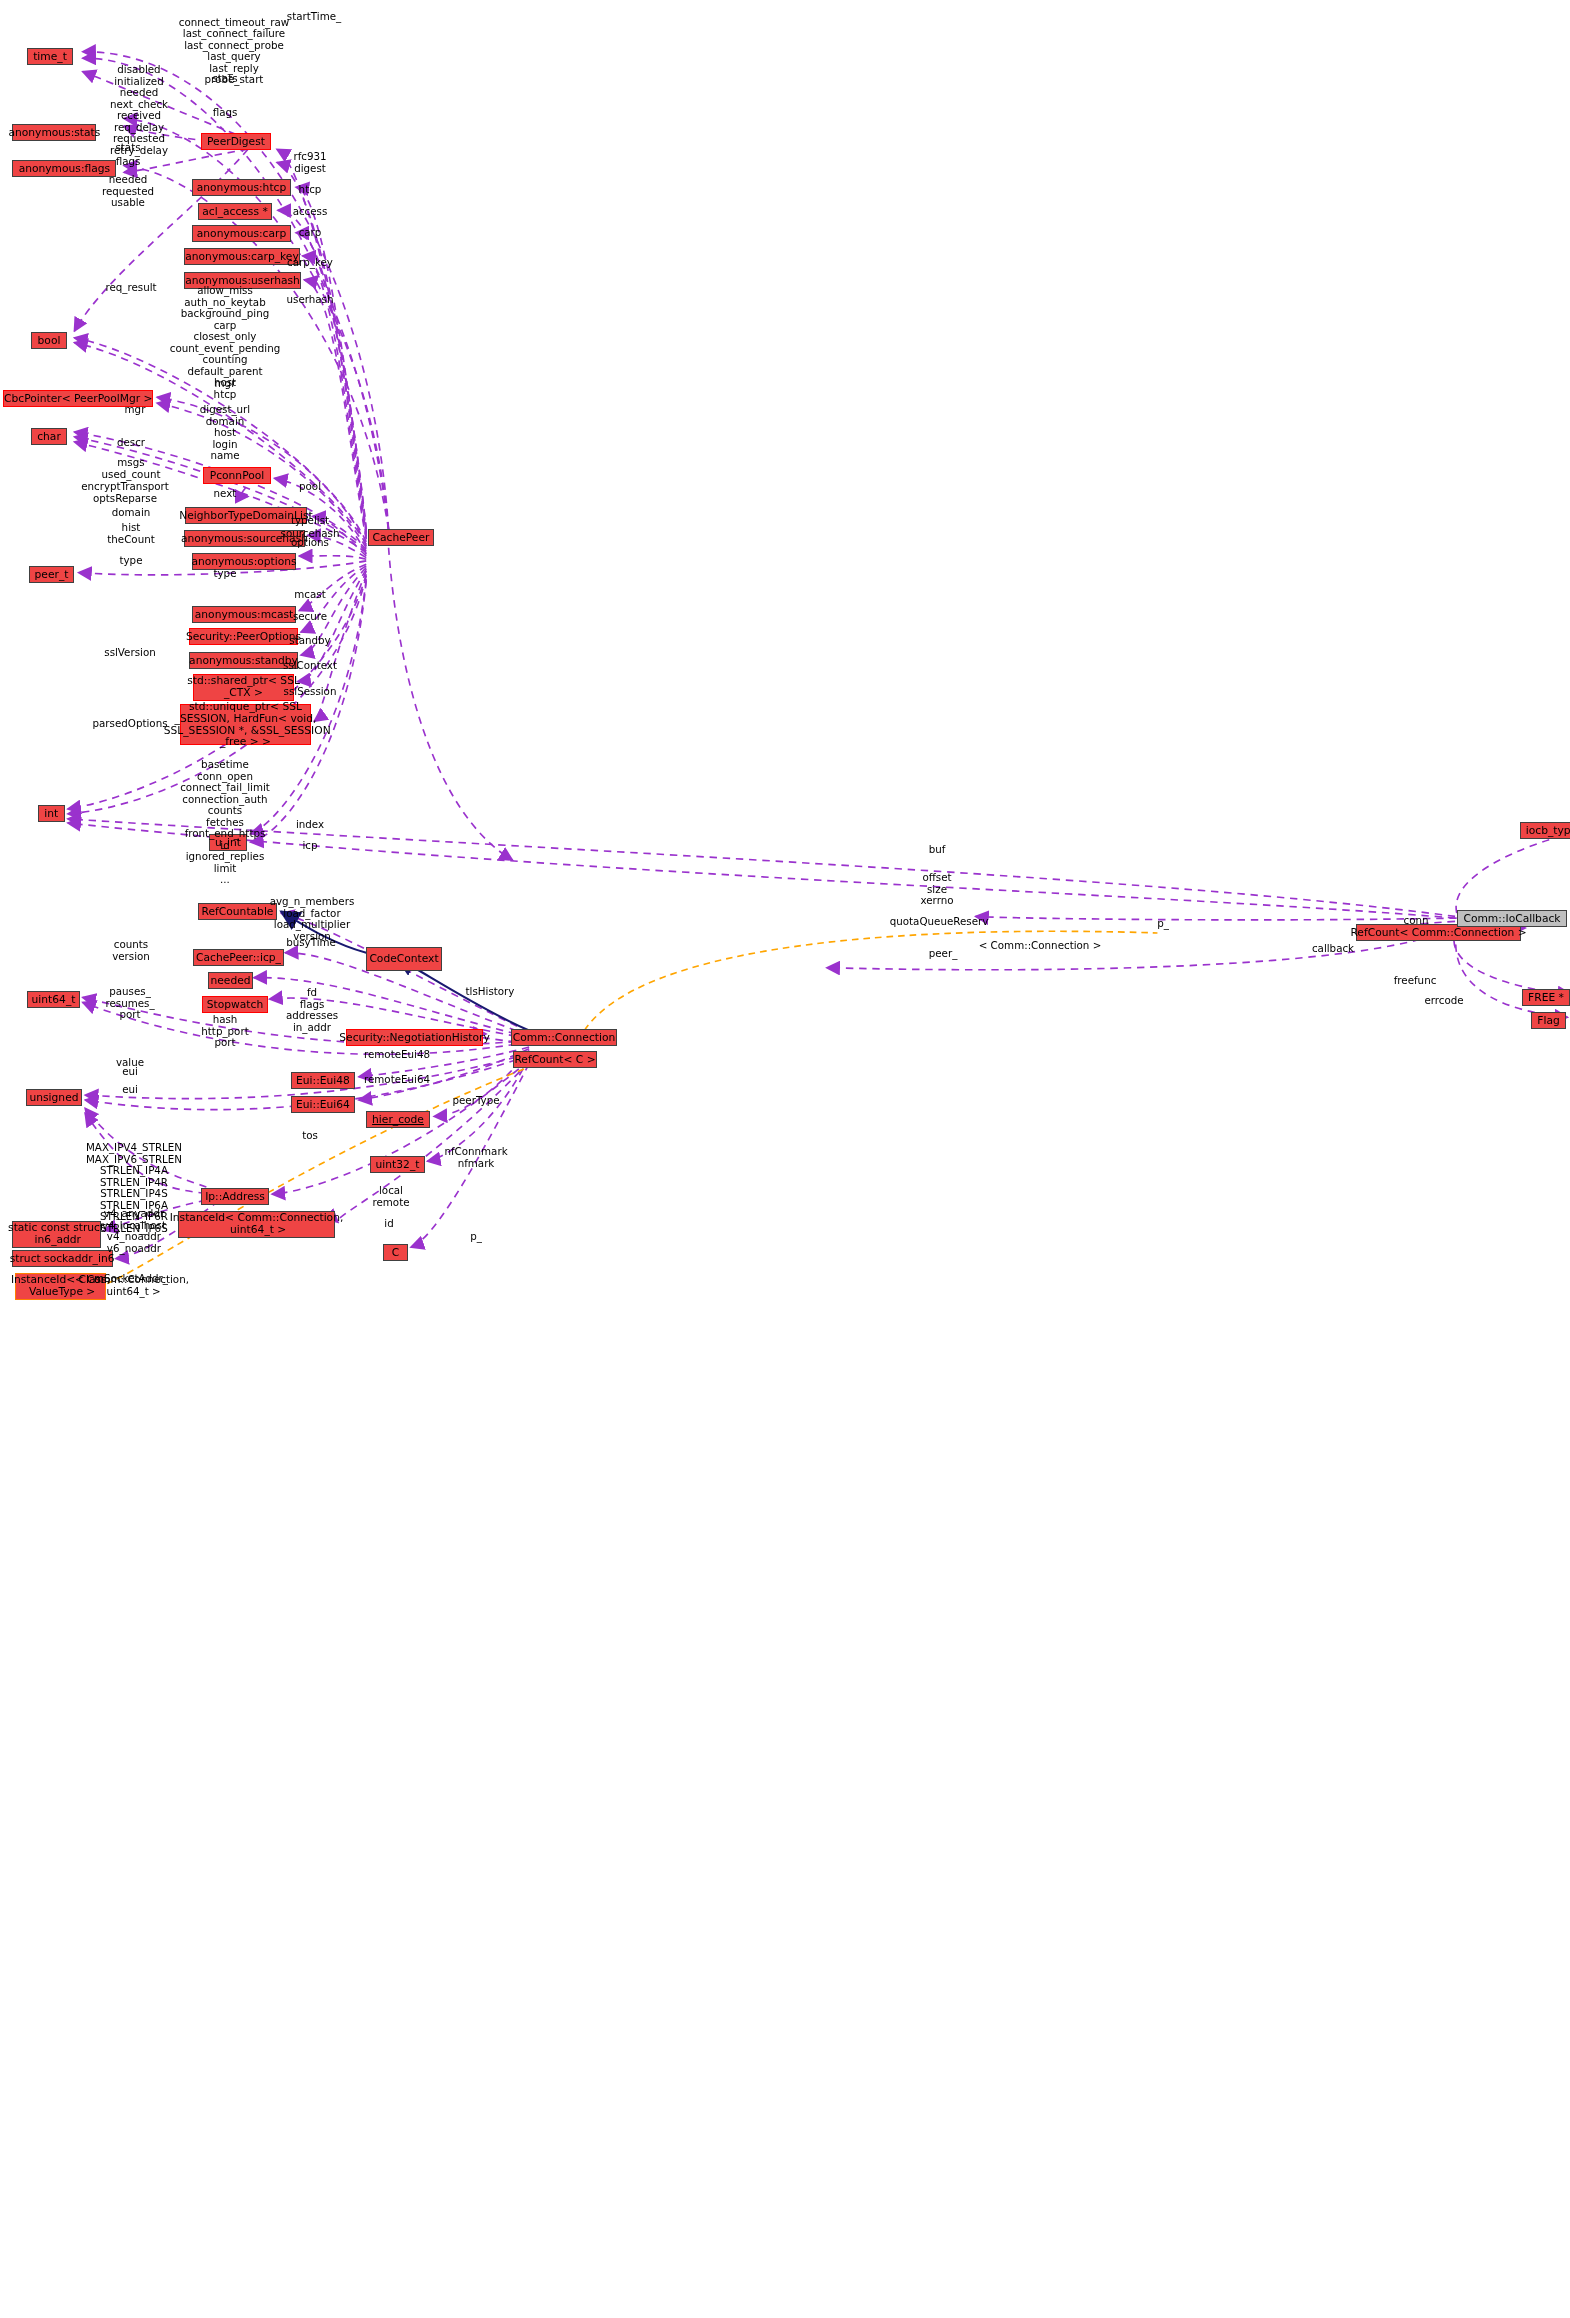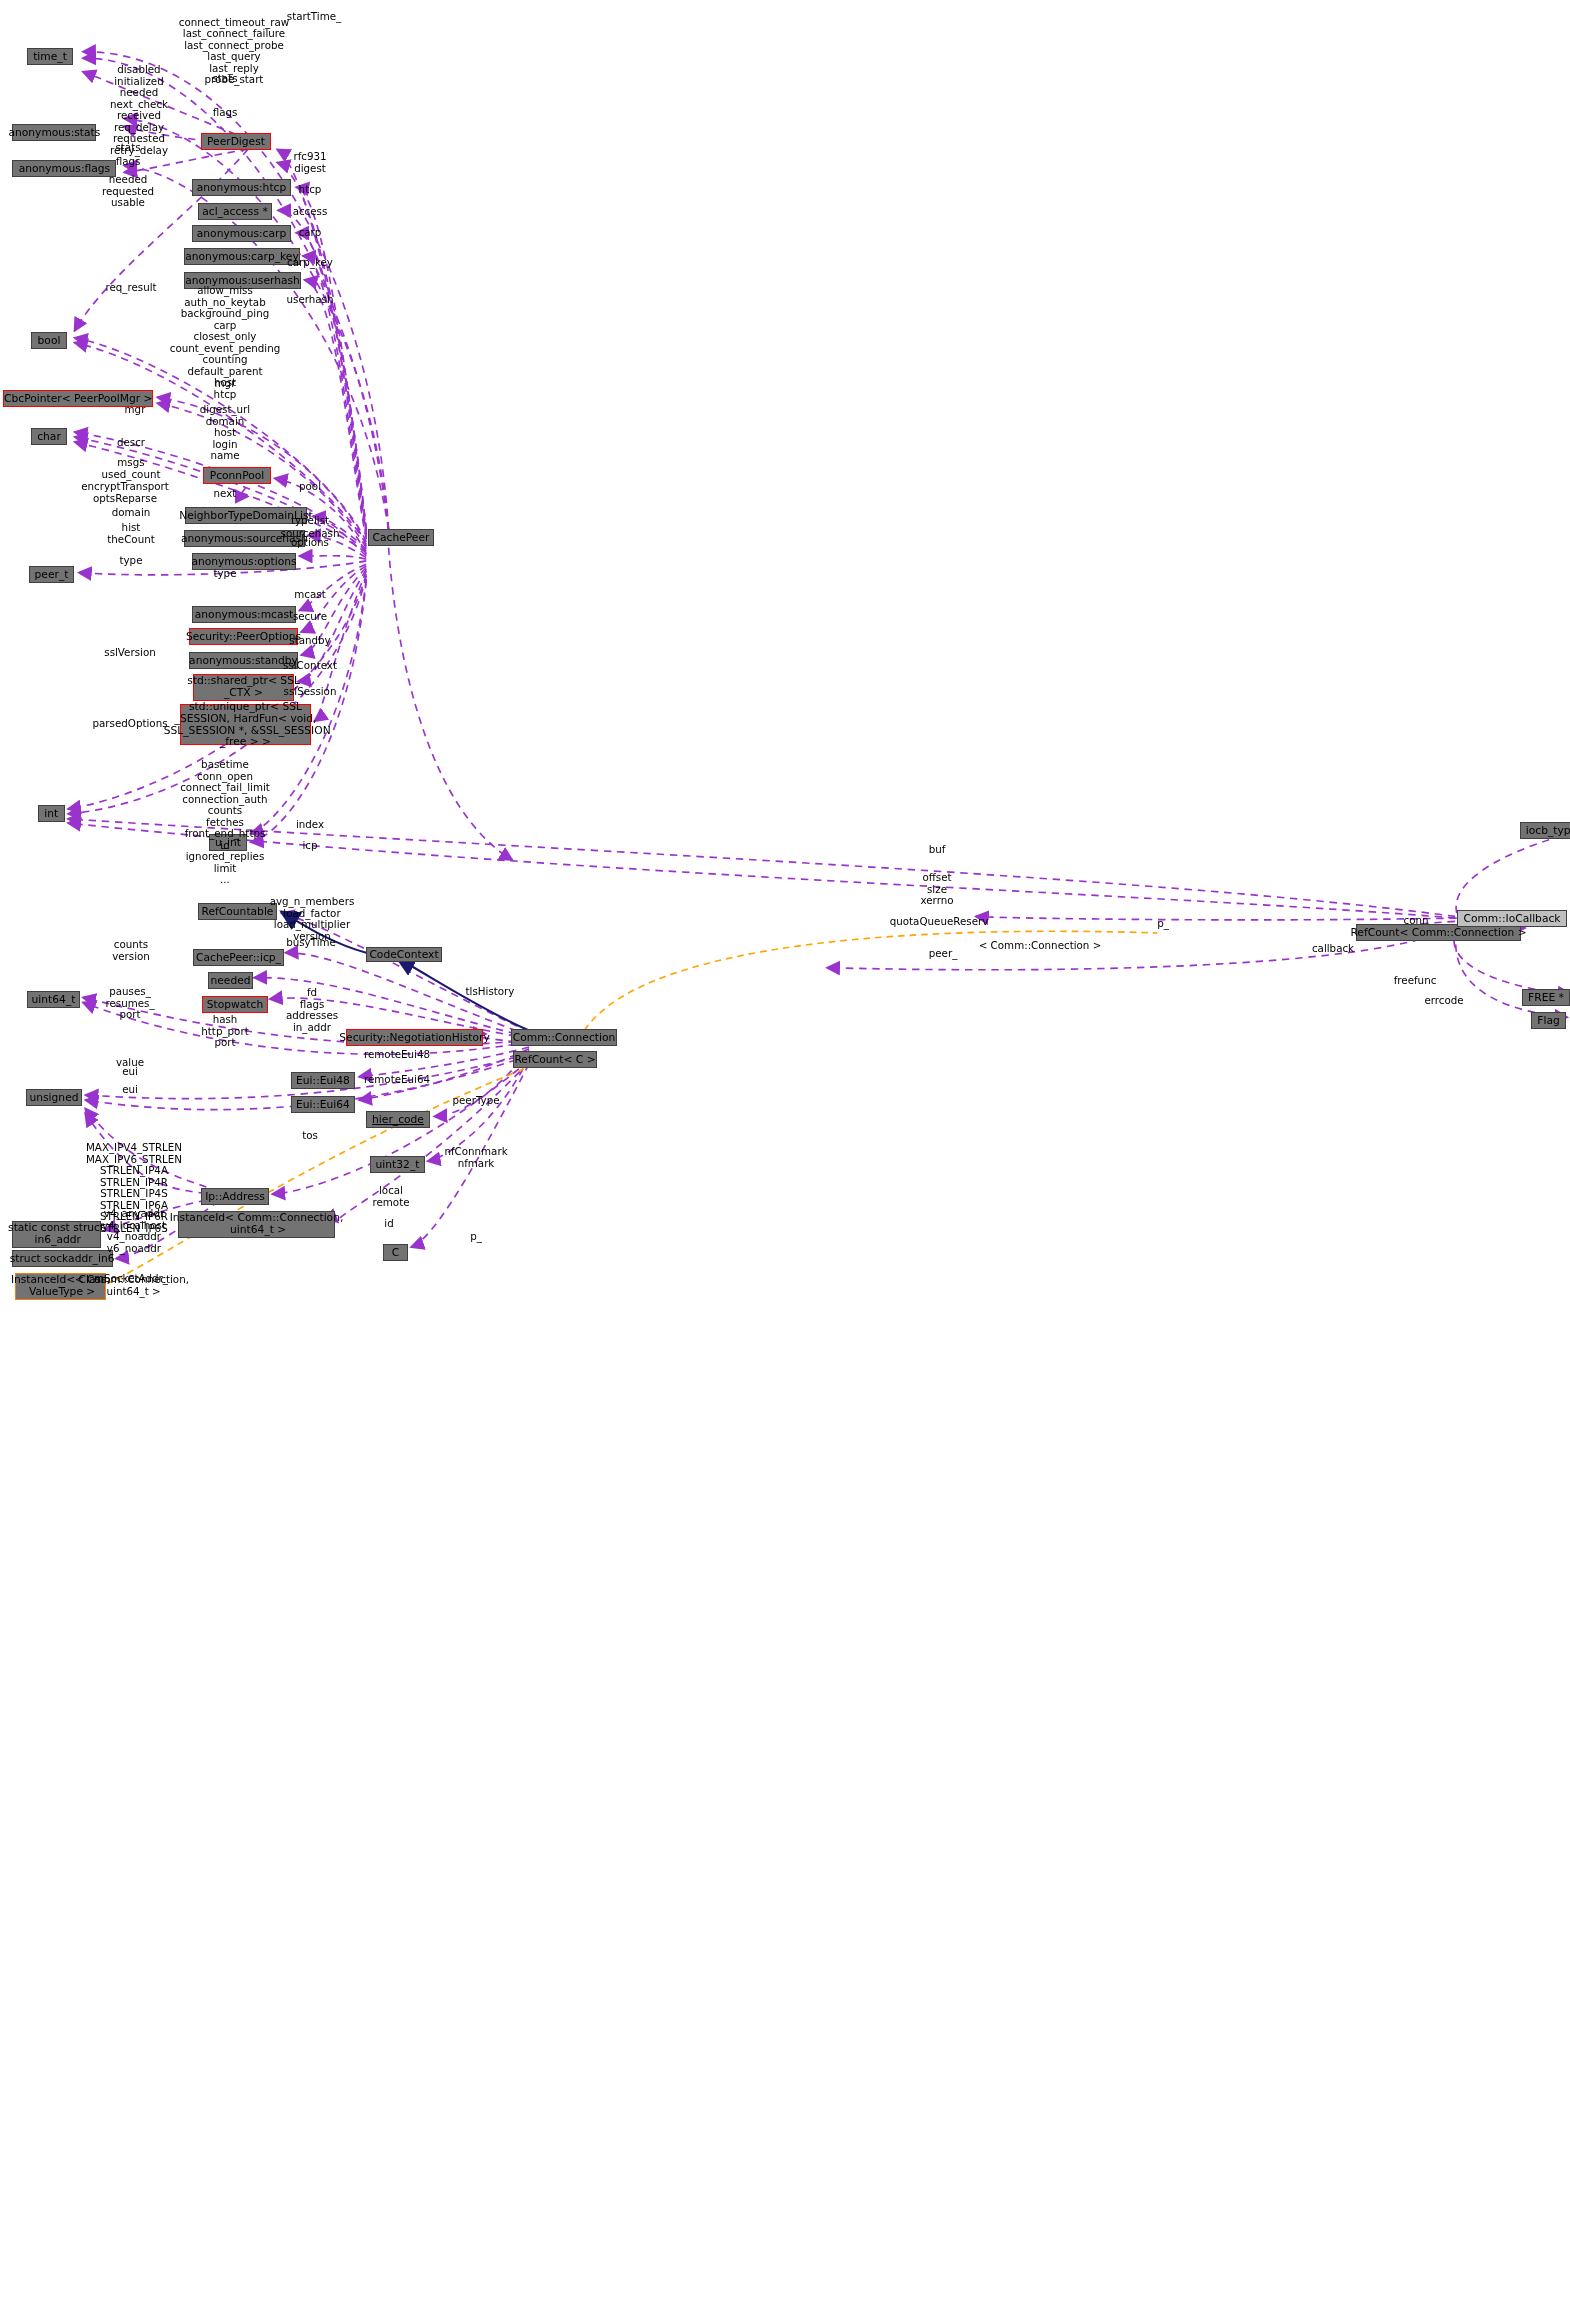--- a/index.html
+++ b/index.html
@@ -1,19 +1,19 @@
 <!DOCTYPE html>
 <html style="font-size:13.2px"><head>
 <meta charset="utf-8">
 <style>
   html,body{margin:0;padding:0;background:#ffffff;}
   #canvas{position:relative;width:1570px;height:2319px;background:#fff;
           font-family:"DejaVu Sans","Liberation Sans",sans-serif;}
   .node{position:absolute;box-sizing:border-box;border:0.8px solid #404040;
-        background:#737373;color:#000;font-size:10.7px;line-height:1.1;
+        background:#ef4444;color:#000;font-size:10.7px;line-height:1.1;
         display:flex;align-items:center;justify-content:center;text-align:center;
         padding:0.8px 3.3px;white-space:pre;}
   .node.red{border-color:#ff0000;border-width:1.7px;}
   .node.center{background:#bfbfbf;border-color:#404040;}
   .node.orange{border-color:#ff8000;border-width:1.7px;}
   .elabel{position:absolute;font-size:10.3px;color:#000;line-height:1.12;
           text-align:center;white-space:pre;transform:translate(-50%,0);}
   svg.edges{position:absolute;left:0;top:0;width:1570px;height:2319px;
             pointer-events:none;}
 </style>
@@ -137,21 +137,21 @@
 _SESSION, HardFun&lt; void,
  SSL_SESSION *, &amp;SSL_SESSION
 _free &gt; &gt;</div>
       <div class="node" style="left: 38px; top: 805px; width: 26.5px; height: 17.4px;">int</div>
       <div class="node" style="left: 209px; top: 834px; width: 38px; height: 17.4px;">u_int</div>
       <div class="node" style="left: 1520px; top: 822px; width: 63px; height: 17.4px;">iocb_type</div>
       <div class="node" style="left: 198px; top: 903px; width: 79px; height: 17.4px;">RefCountable</div>
       <div class="node" style="left: 1356px; top: 924px; width: 165px; height: 17.4px;">RefCount&lt; Comm::Connection &gt;</div>
       <div class="node center" style="left: 1457px; top: 910px; width: 110px; height: 17.4px;">Comm::IoCallback</div>
       <div class="node" style="left: 193px; top: 949px; width: 91px; height: 17.4px;">CachePeer::icp_</div>
-      <div class="node" style="left: 366px; top: 947px; width: 76px; height: 15px;">CodeContext</div>
+      <div class="node" style="left: 366px; top: 947px; width: 76px; height: 24px;">CodeContext</div>
       <div class="node" style="left: 208px; top: 972px; width: 45px; height: 17.4px;">needed</div>
       <div class="node" style="left: 1522px; top: 989px; width: 48px; height: 17.4px;">FREE *</div>
       <div class="node" style="left: 27px; top: 991px; width: 53px; height: 17.4px;">uint64_t</div>
       <div class="node red" style="left: 202px; top: 996px; width: 66px; height: 17.4px;">Stopwatch</div>
       <div class="node" style="left: 1531px; top: 1012px; width: 35px; height: 17.4px;">Flag</div>
       <div class="node red" style="left: 346px; top: 1029px; width: 137px; height: 17.4px;">Security::NegotiationHistory</div>
       <div class="node" style="left: 511px; top: 1029px; width: 106px; height: 17.4px;">Comm::Connection</div>
       <div class="node" style="left: 513px; top: 1051px; width: 84px; height: 17.4px;">RefCount&lt; C &gt;</div>
       <div class="node" style="left: 291px; top: 1072px; width: 64px; height: 17.4px;">Eui::Eui48</div>
       <div class="node" style="left: 26px; top: 1089px; width: 56px; height: 17.4px;">unsigned</div>

